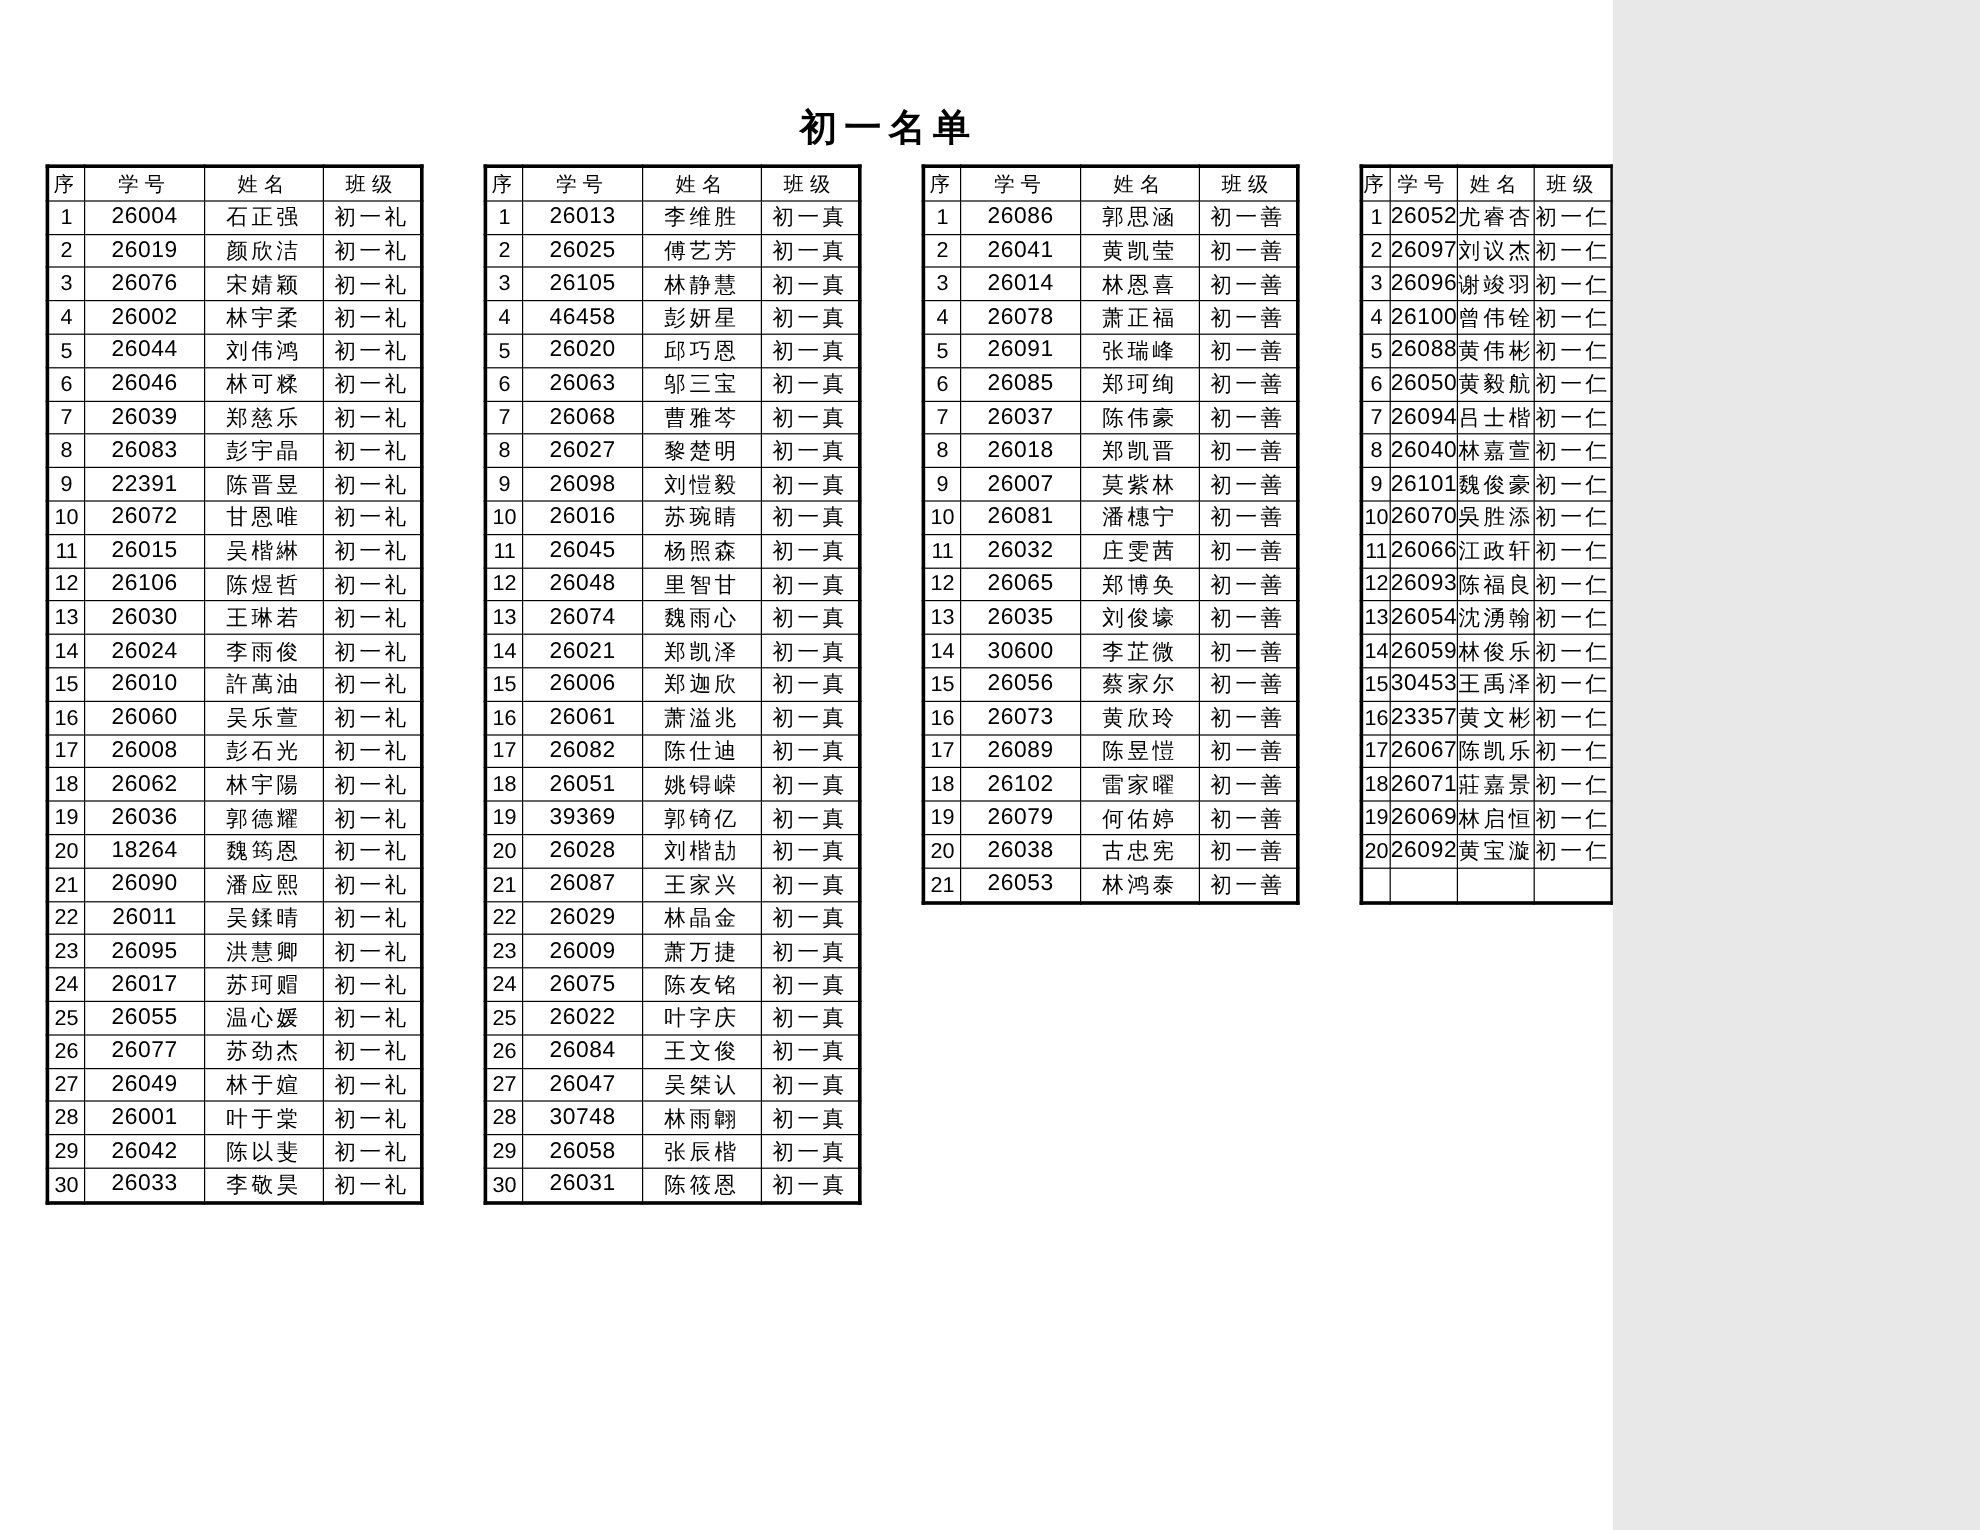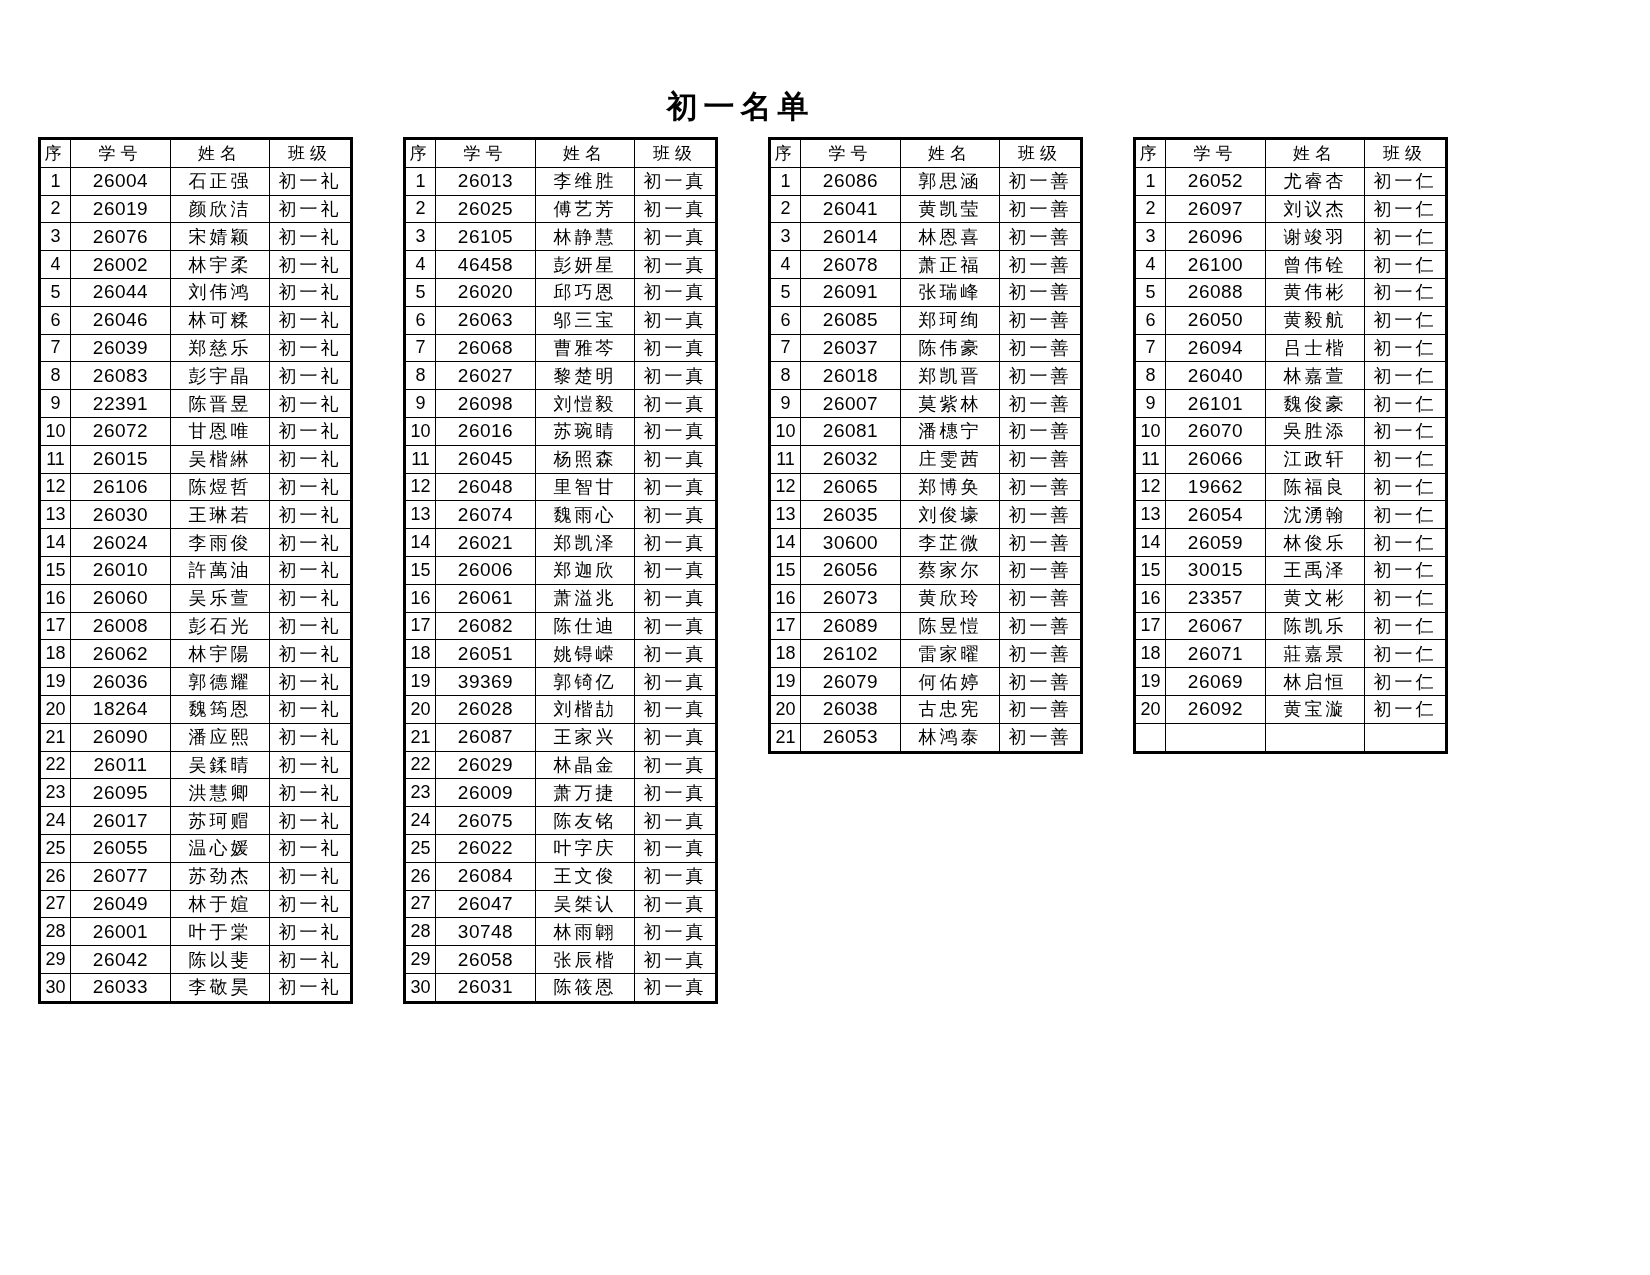--- a/index.html
+++ b/index.html
@@ -1,18 +1,18 @@
 <!DOCTYPE html>
 <html><head>
 <meta charset="utf-8">
 <style>
   html,body{margin:0;padding:0;background:#e8e8e8;}
   .page{
     position:relative;
-    width:1650px;height:1275px;
+    width:1344px;height:1275px;
     background:#ffffff;
     font-family:"Liberation Sans","DejaVu Sans",sans-serif;
     color:#000;
     overflow:hidden;
   }
   .title{
     position:absolute;
     top:86px;left:0;width:1481px;
     margin:0;
     text-align:center;
@@ -692,39 +692,39 @@
             <td class="col3">初一仁</td>
           </tr>
           <tr>
             <td class="col0">11</td>
             <td class="col1">26066</td>
             <td class="col2">江政轩</td>
             <td class="col3">初一仁</td>
           </tr>
           <tr>
             <td class="col0">12</td>
-            <td class="col1">19662</td>
+            <td class="col1">26093</td>
             <td class="col2">陈福良</td>
             <td class="col3">初一仁</td>
           </tr>
           <tr>
             <td class="col0">13</td>
             <td class="col1">26054</td>
             <td class="col2">沈湧翰</td>
             <td class="col3">初一仁</td>
           </tr>
           <tr>
             <td class="col0">14</td>
             <td class="col1">26059</td>
             <td class="col2">林俊乐</td>
             <td class="col3">初一仁</td>
           </tr>
           <tr>
             <td class="col0">15</td>
-            <td class="col1">30015</td>
+            <td class="col1">30453</td>
             <td class="col2">王禹泽</td>
             <td class="col3">初一仁</td>
           </tr>
           <tr>
             <td class="col0">16</td>
             <td class="col1">23357</td>
             <td class="col2">黄文彬</td>
             <td class="col3">初一仁</td>
           </tr>
           <tr>

